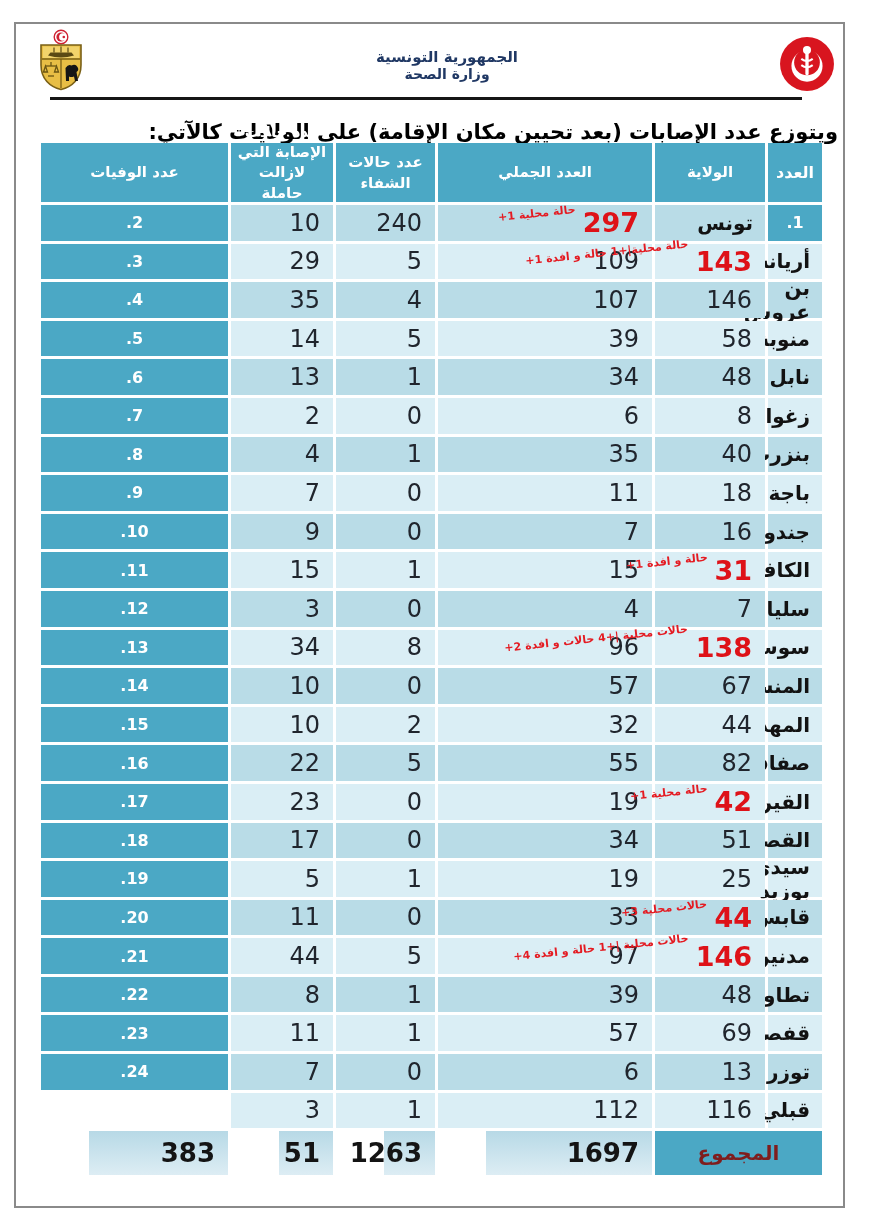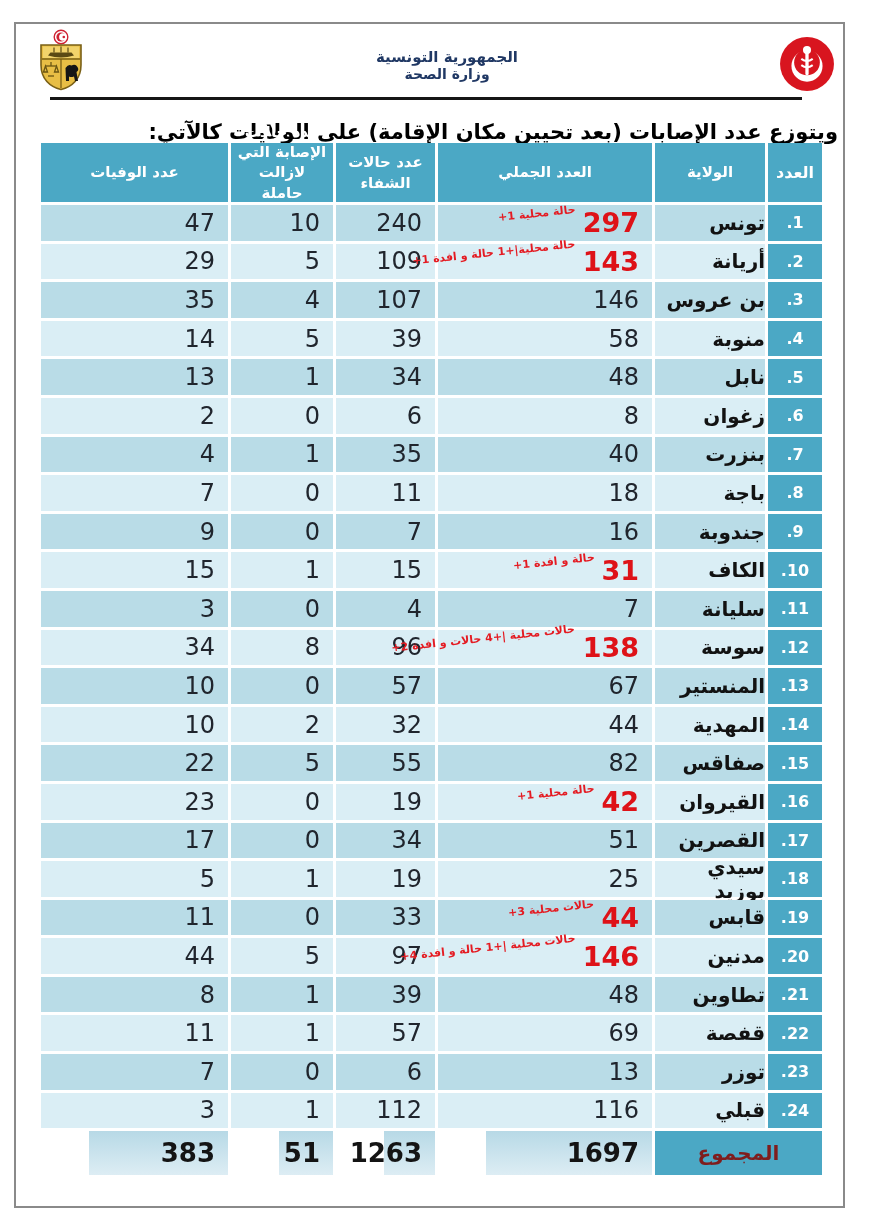--- a/index.html
+++ b/index.html
@@ -30,21 +30,21 @@
     display:grid; direction:rtl;
     grid-template-columns:54px 110px 214px 99px 102px 187px;
     grid-template-rows:59px repeat(24, 35.6px) 44px;
     gap:3px;
   }
   .cell { display:flex; align-items:center; }
   .h { background:#4BA8C5; color:#fff; font-weight:bold; font-size:15px;
        justify-content:center; text-align:center; line-height:1.35; padding:0 6px; }
   .h-idx { font-size:16px; }
   .idx { background:#4BA8C5; color:#fff; font-weight:bold; font-size:16px; justify-content:center; }
-  .name { font-weight:bold; font-size:20px; color:#121212; justify-content:flex-start; padding-right:0; }
+  .name { font-weight:bold; font-size:20px; color:#121212; justify-content:flex-start; padding-right:12px; }
   .num { font-size:24px; color:#20252d; justify-content:flex-start; padding-right:13px; }
   .odd  { background:#B9DCE7; }
   .even { background:#DAEEF5; }
   .red-wrap { column-gap:7px; }
   .big-red { font-size:27px; font-weight:bold; color:#DE1218; line-height:1; }
   .note {
     display:inline-block; font-size:11px; font-weight:bold; color:#E41B22;
     transform:translateY(-9px) rotate(-6deg); white-space:nowrap; line-height:1;
   }
   .total-label { grid-column:span 2; background:#4BA8C5; color:#7f1d1d; font-weight:bold;
@@ -134,23 +134,20 @@
       <div class="cell num odd red-wrap">
         <span class="big-red">297</span>
         <span class="note" dir="ltr">+1 حالة محلية</span>
       </div>
       <div class="cell num odd">
         <span>240</span>
       </div>
       <div class="cell num odd">
         <span>10</span>
       </div>
-      <div class="cell num odd">
-        <span>47</span>
-      </div>
       <div class="cell idx">
         <span dir="ltr">.2</span>
       </div>
       <div class="cell name even">
         <span>أريانة</span>
       </div>
       <div class="cell num even red-wrap">
         <span class="big-red">143</span>
         <span class="note" dir="ltr">+1 حالة محلية|+1 حالة و افدة</span>
       </div>

